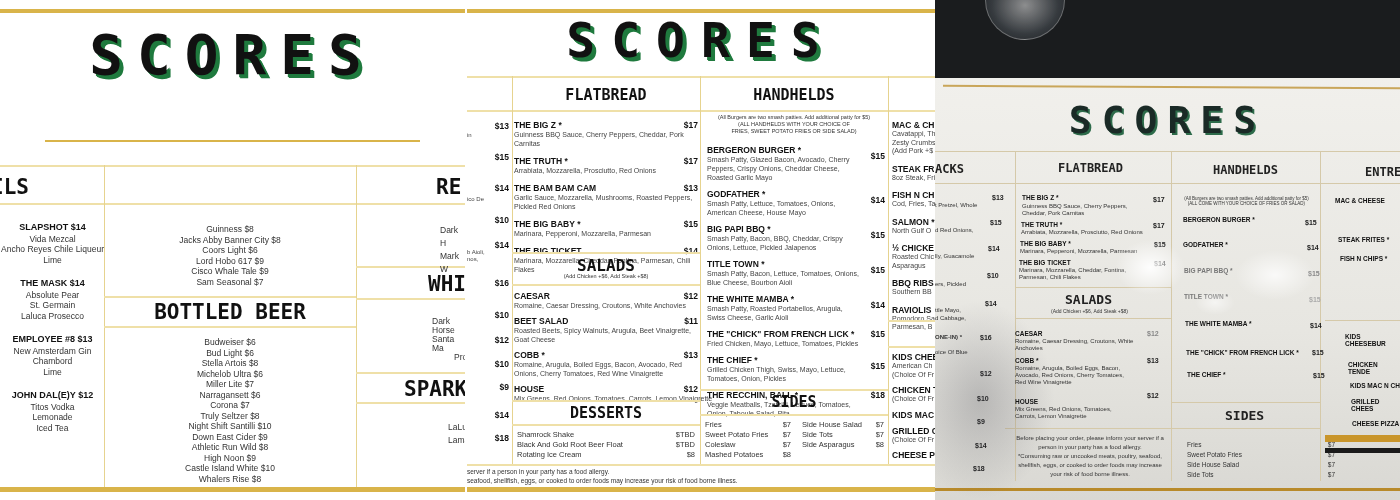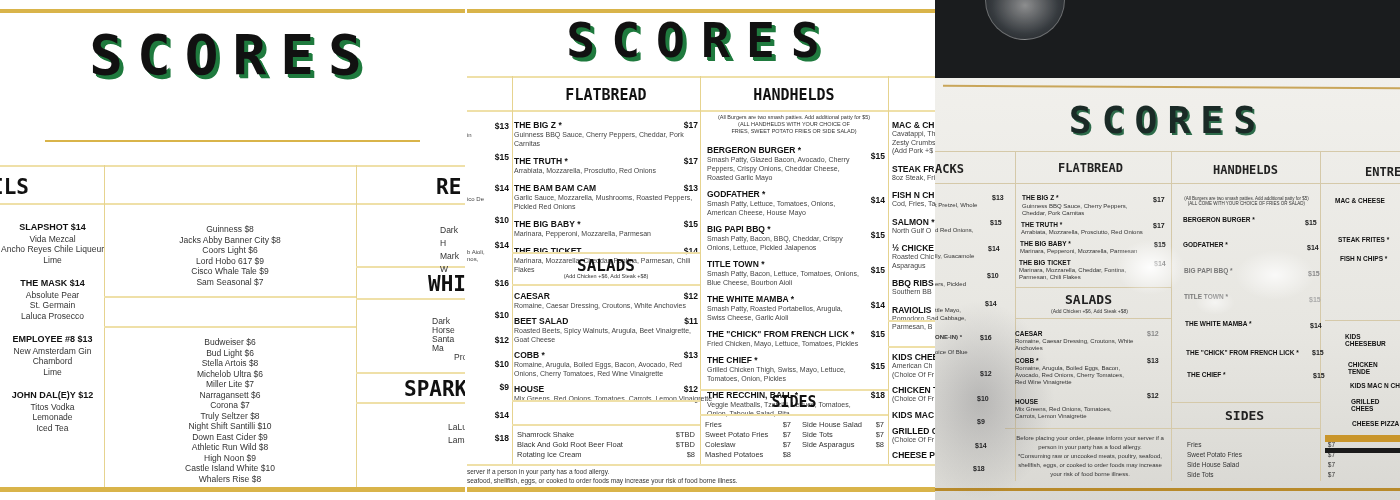--- a/index.html
+++ b/index.html
@@ -123,20 +123,21 @@
 
   <div class="drink-list" style="left:104px;width:252px;top:224px;">
     <div>Guinness $8</div>
     <div>Jacks Abby Banner City $8</div>
     <div>Coors Light $6</div>
     <div>Lord Hobo 617 $9</div>
     <div>Cisco Whale Tale $9</div>
     <div>Sam Seasonal $7</div>
   </div>
 
+  <div class="sec-title slab" style="left:104px;width:252px;top:300px;">BOTTLED BEER</div>
   <div class="drink-list" style="left:104px;width:252px;top:337px;">
     <div>Budweiser $6</div>
     <div>Bud Light $6</div>
     <div>Stella Artois $8</div>
     <div>Michelob Ultra $6</div>
     <div>Miller Lite $7</div>
     <div>Narragansett $6</div>
     <div>Corona $7</div>
     <div>Truly Seltzer $8</div>
     <div>Night Shift Santilli $10</div>
@@ -249,20 +250,21 @@
     </div>
     <div class="menu-item">
       <div class="nm">HOUSE</div>
       <div class="pr">$12</div>
       <div class="ds" style="white-space:nowrap;">Mix Greens, Red Onions, Tomatoes, Carrots, Lemon Vinaigrette</div>
     </div>
   </div>
 
   <div class="hline" style="left:45px;width:188px;top:400px;"></div>
   <div class="hline" style="left:45px;width:188px;top:424px;"></div>
+  <div class="m-title slab" style="left:45px;width:188px;top:404px;font-size:15px;">DESSERTS</div>
   <div class="col" style="left:50px;width:178px;top:430px;">
     <div class="dessert-row">
         <span>Shamrock Shake</span>
         <span>$TBD</span>
       </div>
     <div class="dessert-row">
         <span>Black And Gold Root Beer Float</span>
         <span>$TBD</span>
       </div>
     <div class="dessert-row">

